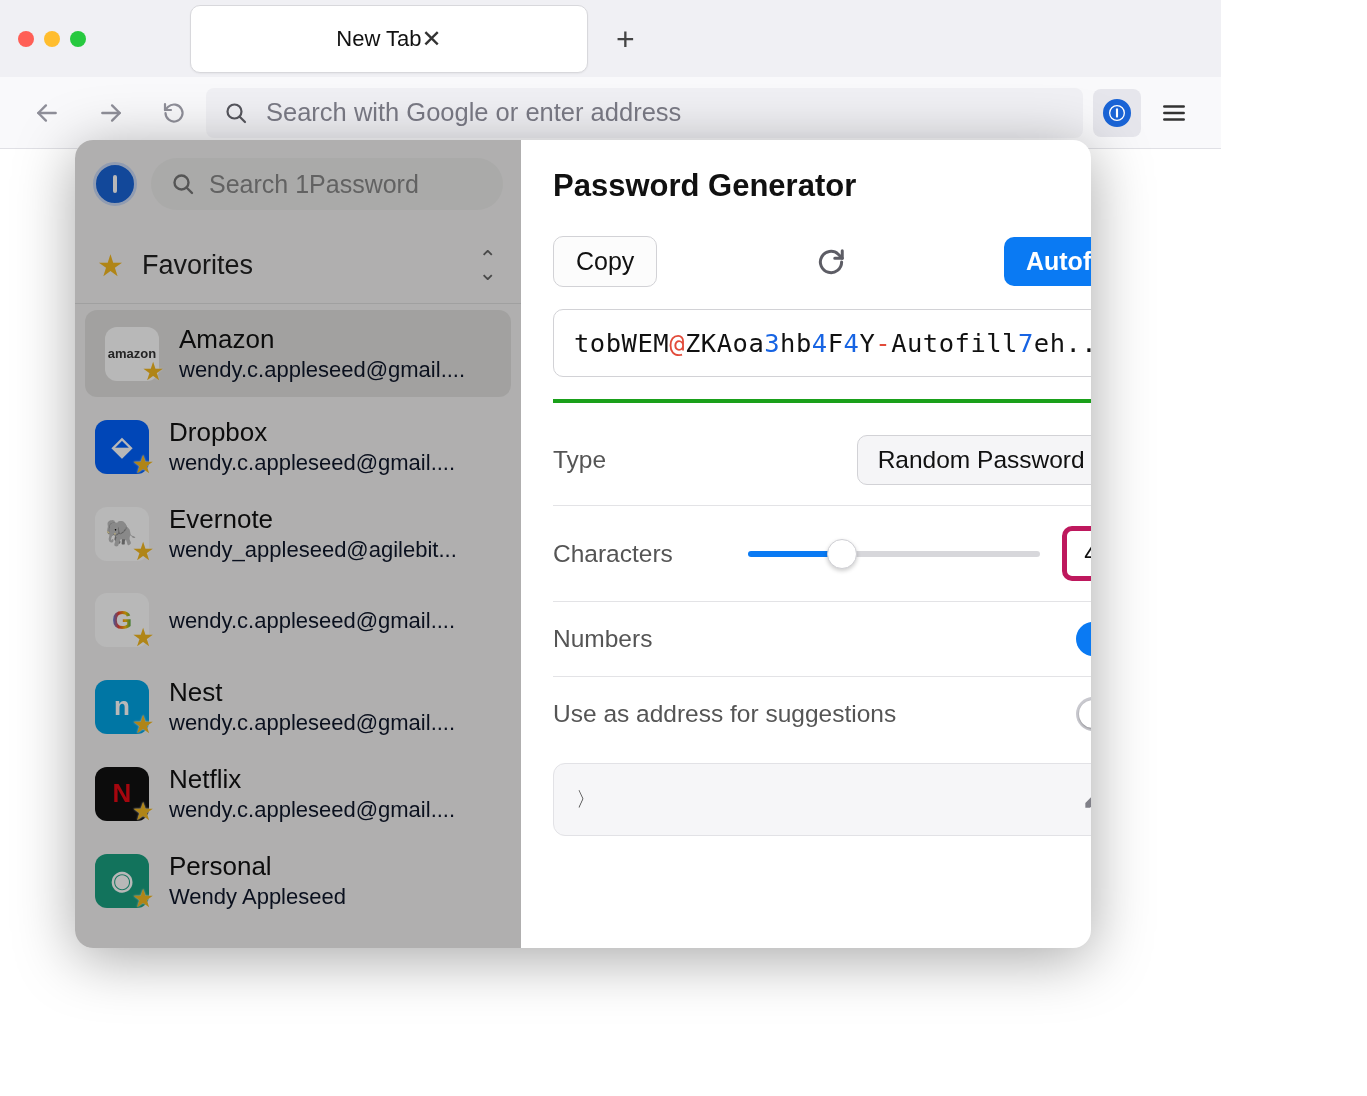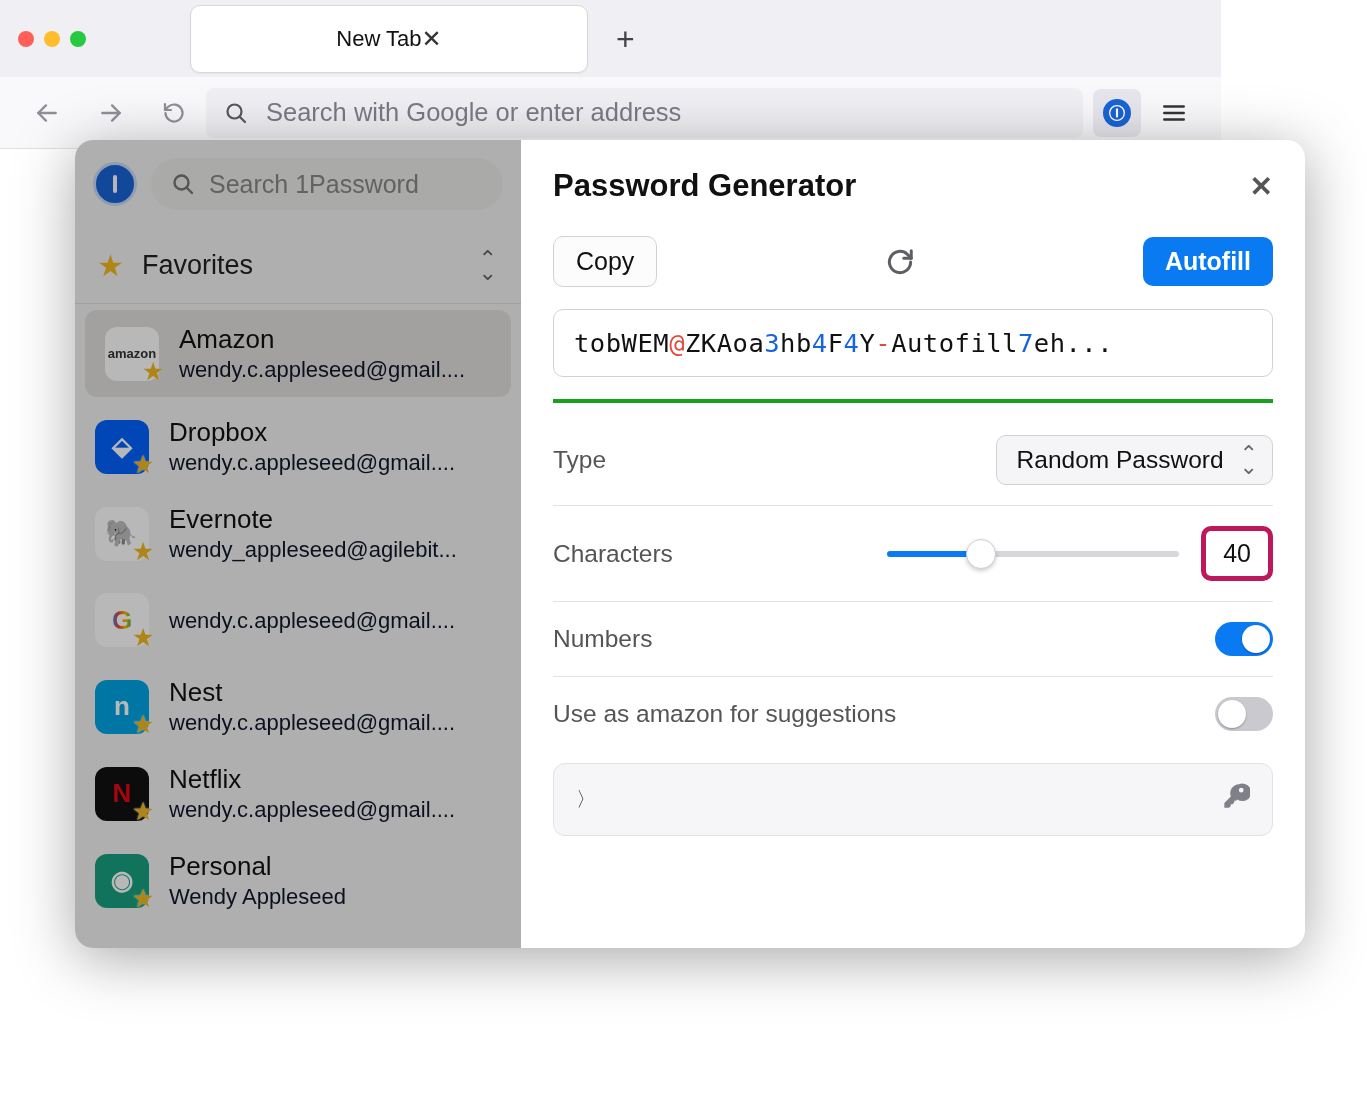--- a/index.html
+++ b/index.html
@@ -90,21 +90,21 @@
     display:flex; align-items:center; justify-content:center;
     color:#fff; font-weight:700; font-size:18px;
   }
   .hamburger { padding: 0 10px; color:#333; display:flex; align-items:center;}
 
   
   .popup {
     position: absolute;
     top: 140px;
     left: 75px;
-    width: 1230px;
+    width: 1016px;
     height: 808px;
     background: #fff;
     border-radius: 18px;
     box-shadow: 0 10px 60px rgba(0,0,0,0.35);
     display: flex;
     overflow: hidden;
   }
   .sidebar {
     width: 446px;
     flex: none;
@@ -477,21 +477,21 @@
 
       <div class="row">
         <span>Numbers</span>
         <div class="toggle on">
             <div class="knob"></div>
           </div>
       </div>
 
 
       <div class="row" style="border-bottom:none;">
-        <span>Use as amazon for suggestions</span>
+        <span>Use as address for suggestions</span>
         <div class="toggle off">
             <div class="knob"></div>
           </div>
       </div>
 
       <div class="history">
         <div class="history-left">
           <span class="chev-right">〉</span>
         </div>
         <span class="key-ico">

